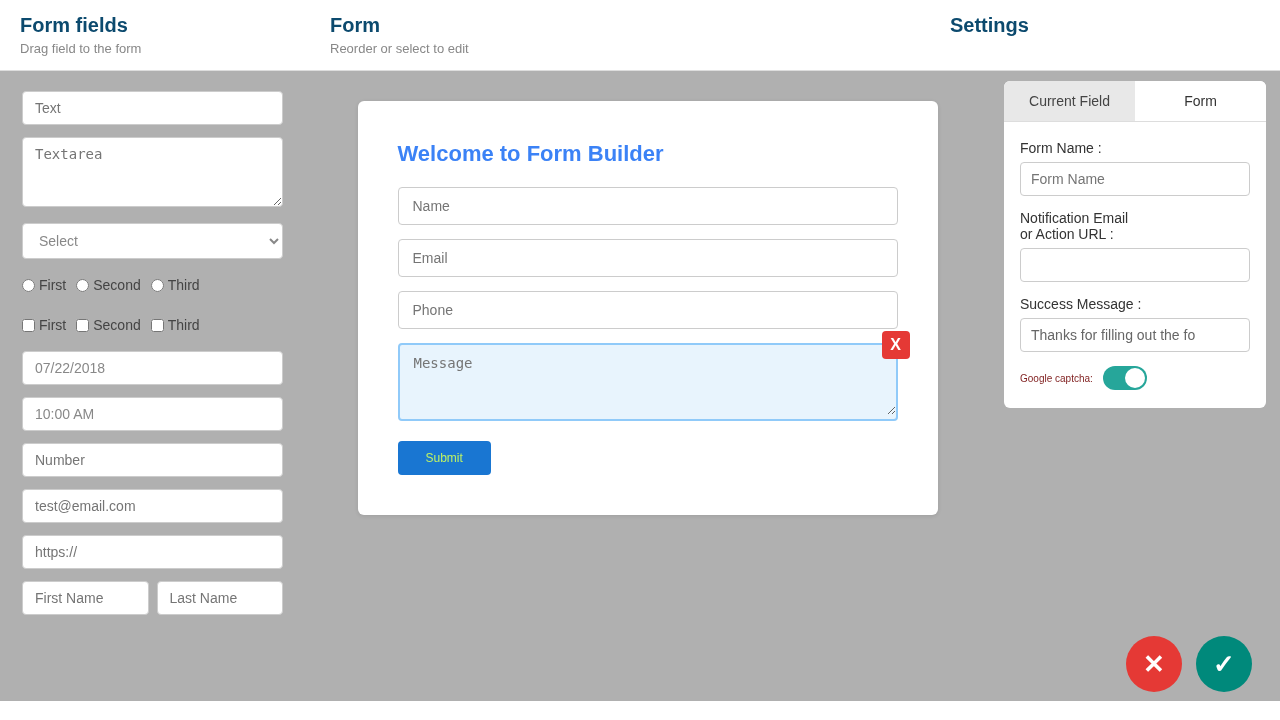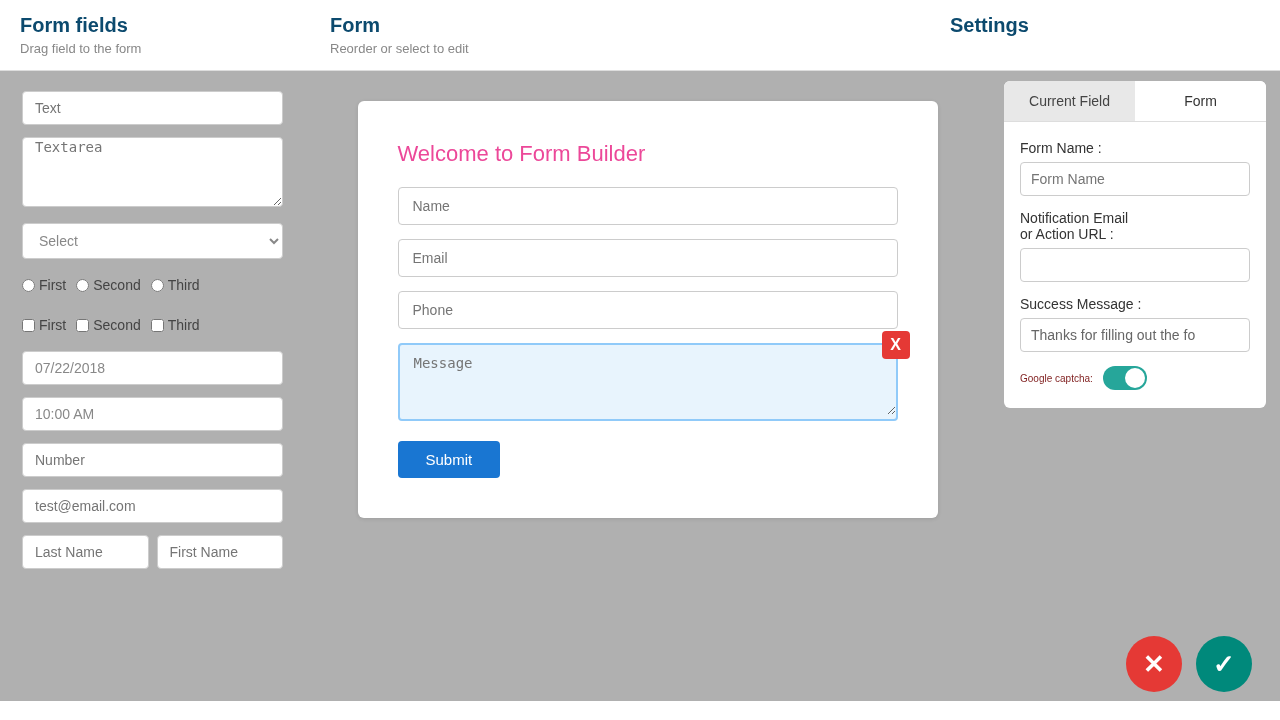--- a/index.html
+++ b/index.html
@@ -60,21 +60,21 @@
       border: 1px solid #ccc;
       border-radius: 4px;
       font-size: 14px;
       background: #fff;
       color: #888;
       outline: none;
     }
 
     .field-textarea {
       width: 100%;
-      padding: 1px 12px;
+      padding: 8px 12px;
       border: 1px solid #ccc;
       border-radius: 4px;
       font-size: 14px;
       background: #fff;
       color: #888;
       resize: vertical;
       height: 70px;
       outline: none;
     }
 
@@ -127,22 +127,22 @@
     .form-card {
       background: #fff;
       border-radius: 6px;
       padding: 40px 40px 40px 40px;
       width: 580px;
       box-shadow: 0 1px 4px rgba(0,0,0,0.1);
     }
 
     .form-card-title {
       font-size: 22px;
-      font-weight: normal;
-      color: #ec4899;
+      font-weight: bold;
+      color: #3b82f6;
       margin-bottom: 20px;
     }
 
     .form-field {
       margin-bottom: 14px;
     }
 
     .form-input {
       width: 100%;
       padding: 10px 14px;
@@ -188,25 +188,25 @@
       font-weight: bold;
       cursor: pointer;
       display: flex;
       align-items: center;
       justify-content: center;
       line-height: 1;
     }
 
     .submit-btn {
       background: #1976d2;
-      color: #ffffff;
+      color: #bef264;
       border: none;
       border-radius: 4px;
       padding: 10px 28px;
-      font-size: 15px;
+      font-size: 12px;
       cursor: pointer;
       margin-top: 6px;
     }
 
     
     .right-panel {
       width: 290px;
       background: #b0b0b0;
       padding: 10px 14px;
       flex-shrink: 0;
@@ -410,23 +410,26 @@
     </div>
     <div class="field-item">
       <input class="field-input" type="text" value="10:00 AM" style="">
     </div>
     <div class="field-item">
       <input class="field-input" type="text" placeholder="Number" style="">
     </div>
     <div class="field-item">
       <input class="field-input" type="text" placeholder="test@email.com" style="">
     </div>
+    <div class="field-item">
+      <input class="field-input" type="text" placeholder="https://" style="">
+    </div>
     <div class="field-item two-col">
+      <input class="field-input" type="text" placeholder="First Name" style="">
       <input class="field-input" type="text" placeholder="Last Name" style="">
-      <input class="field-input" type="text" placeholder="First Name" style="">
     </div>
   </div>
 
   <div class="center-panel">
     <div class="form-card">
       <div class="form-card-title">Welcome to Form Builder</div>
       <div class="form-field">
         <input class="form-input" type="text" placeholder="Name" style="">
       </div>
       <div class="form-field">

